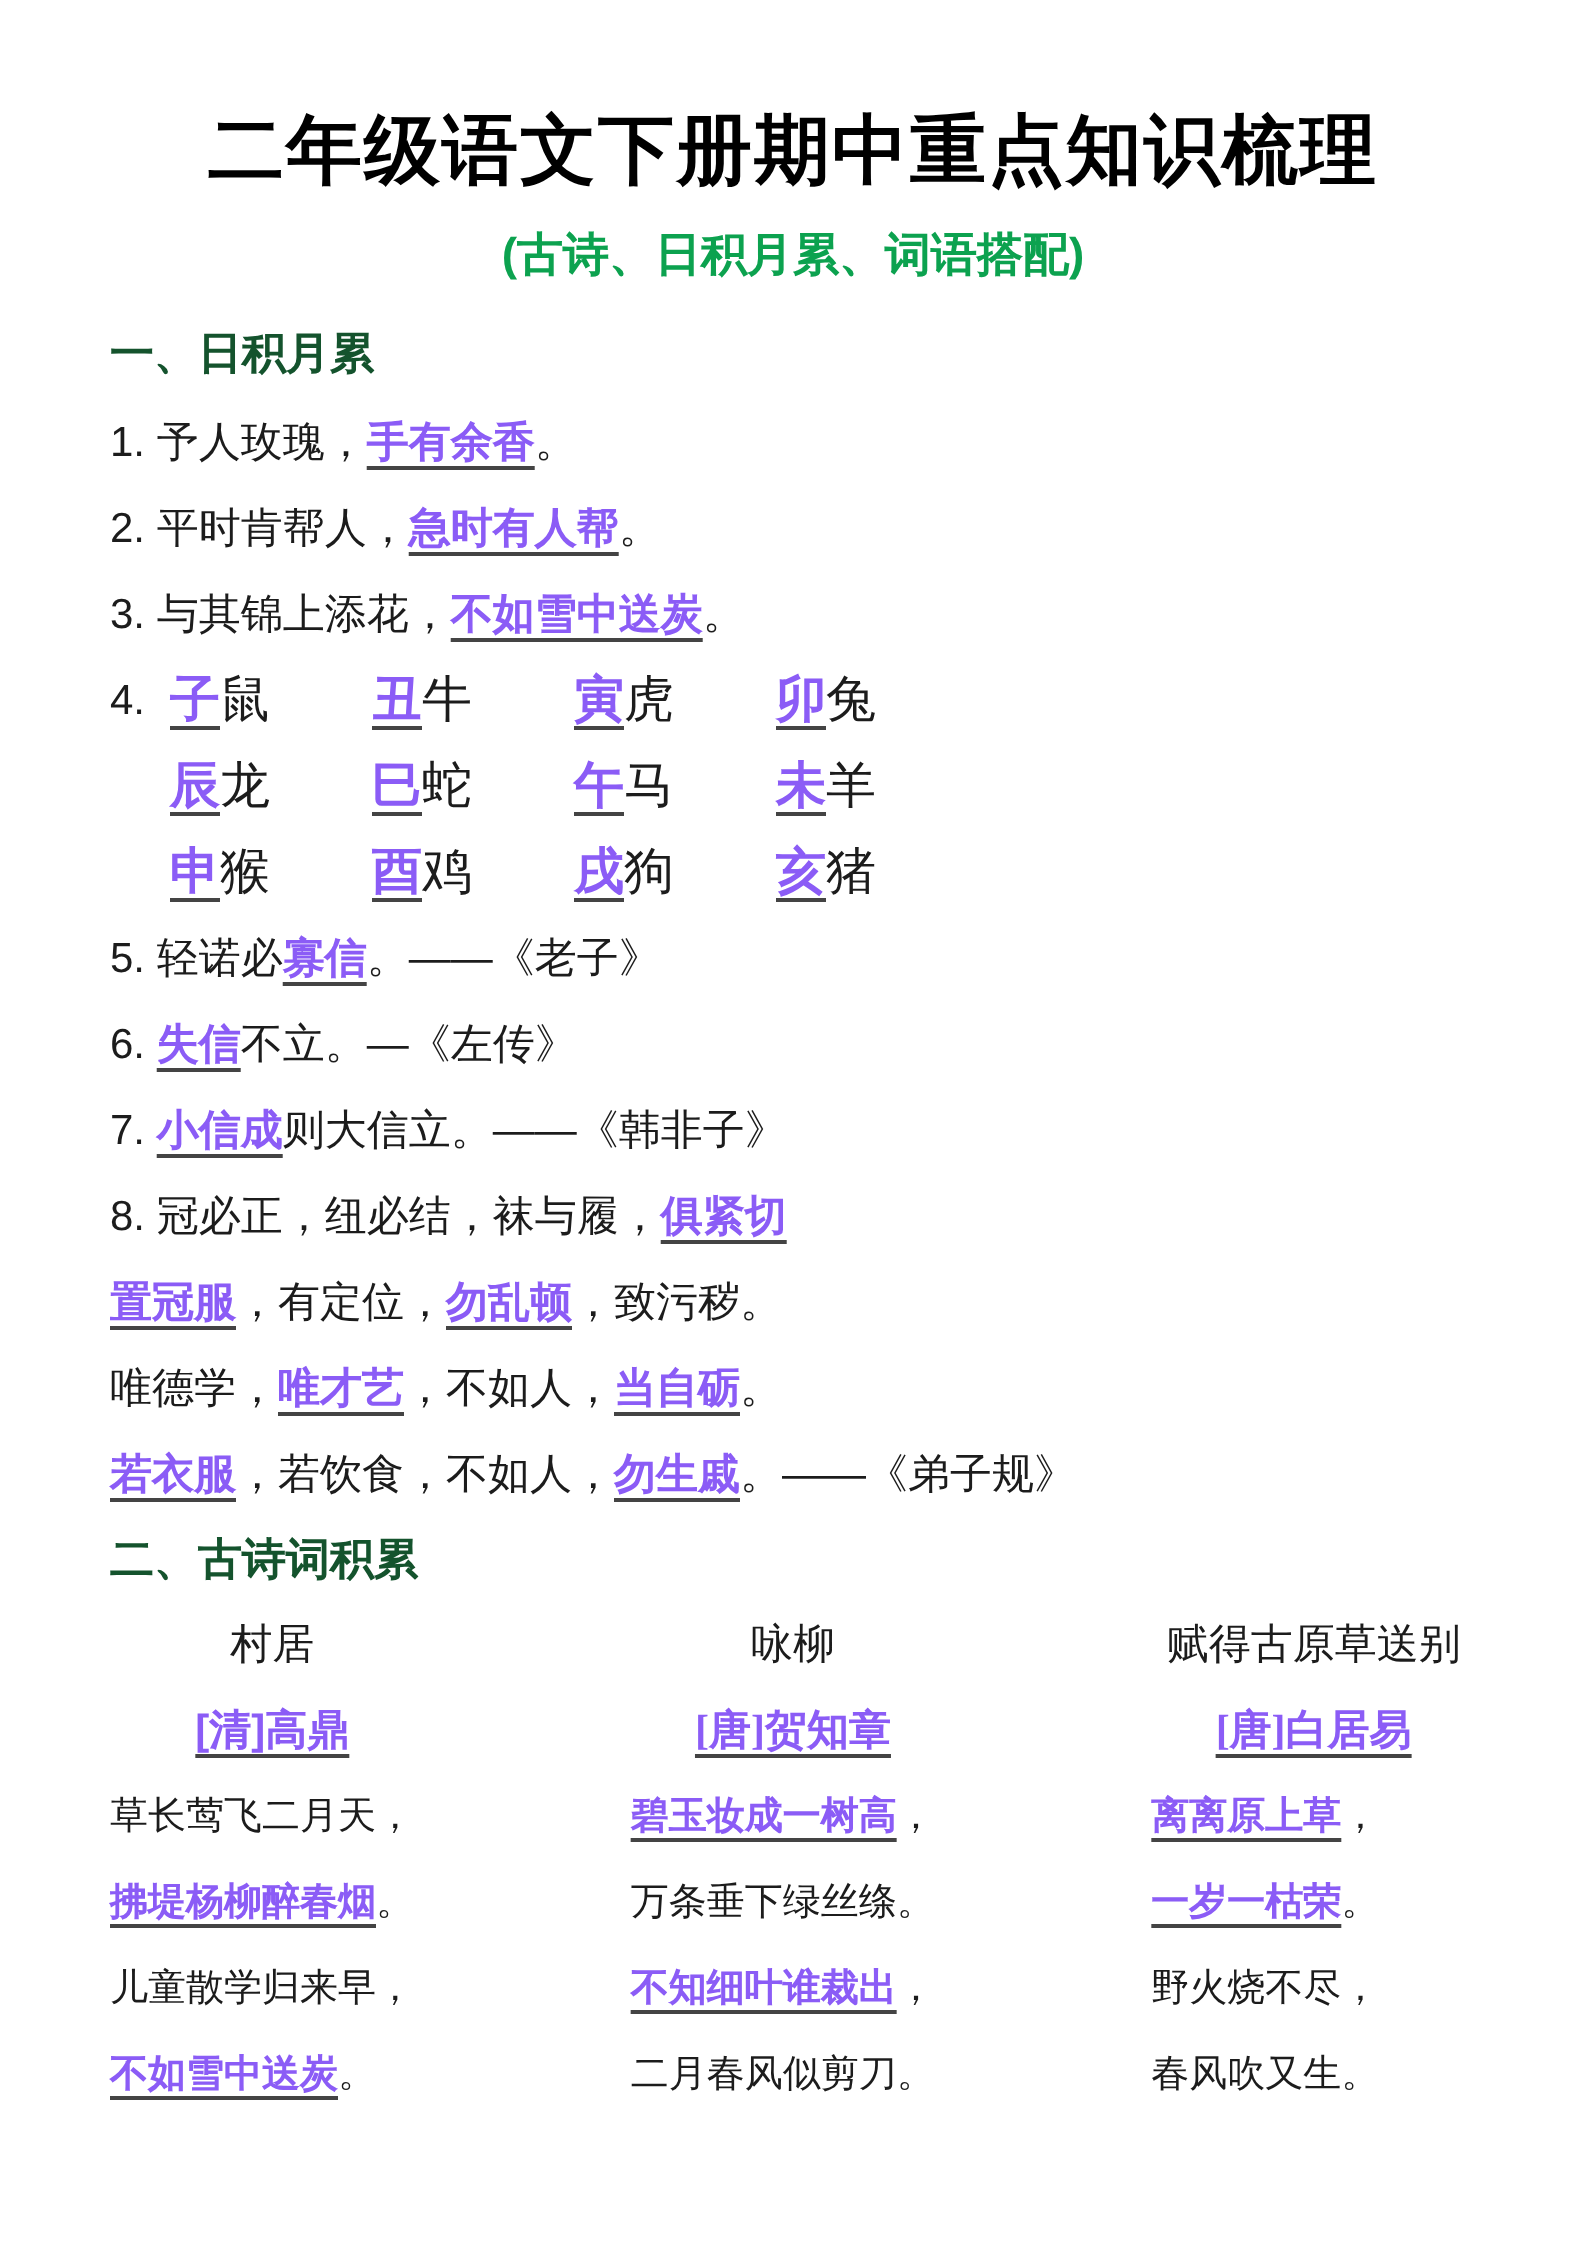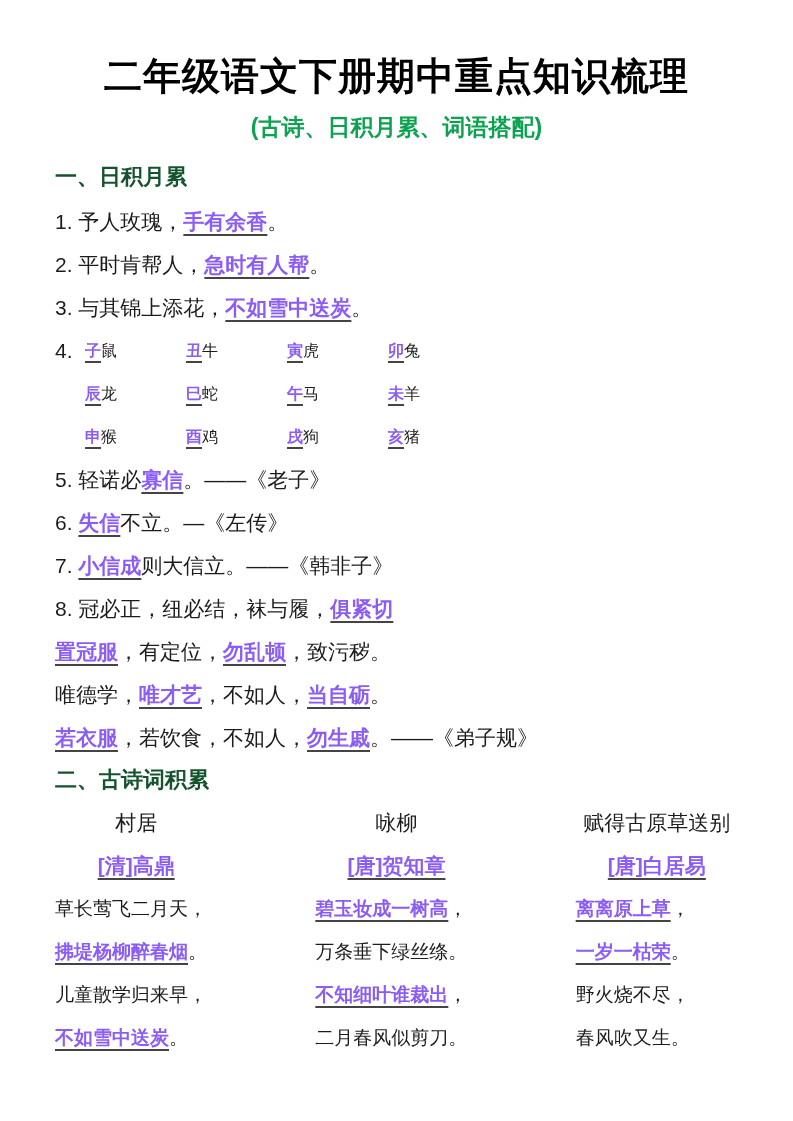--- a/index.html
+++ b/index.html
@@ -61,26 +61,26 @@
   .zodiac-num {
     width: 30px;
     font-size: 21px;
     line-height: 43px;
     flex: 0 0 30px;
   }
   .zodiac-grid {
     display: grid;
     grid-template-columns: repeat(4, 101px);
   }
-  .zodiac-cell { font-size: 16px; line-height: 43px; }
+  .zodiac-cell { font-size: 25px; line-height: 43px; }
 
   
   .poems { display: flex; margin-top: 6px; }
   .poem { width: 172px; }
-  .poem + .poem { margin-left: 98px; }
+  .poem + .poem { margin-left: 98px; font-family: Liberation Serif, serif; }
   .poem-title {
     margin: 0;
     text-align: center;
     font-size: 21px;
     line-height: 43px;
     color: #1c1c1c;
   }
   .poem-author { margin: 0; text-align: center; font-size: 21px; line-height: 43px; }
   .poem-line { margin: 0; font-size: 19px; line-height: 43px; }
 </style>

